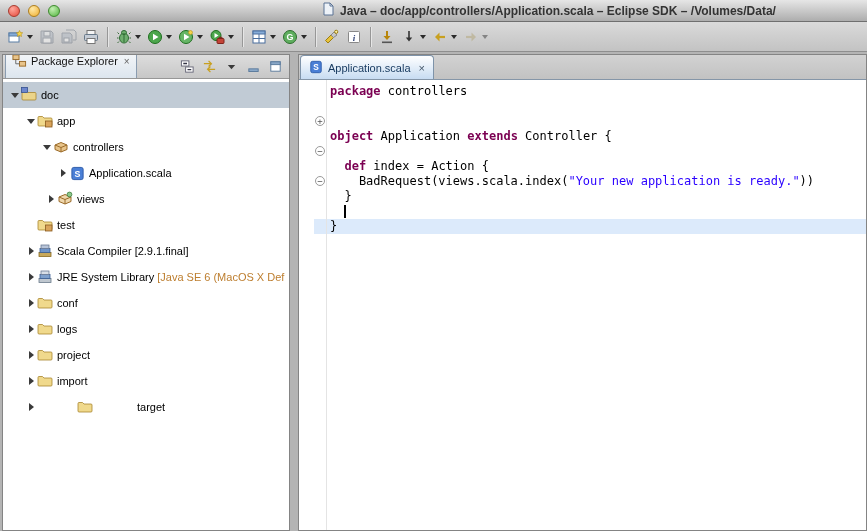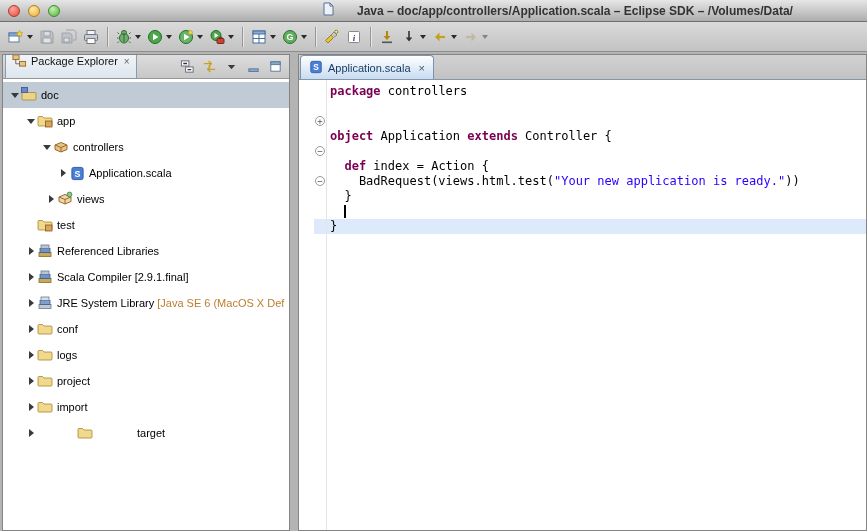--- a/index.html
+++ b/index.html
@@ -7,21 +7,21 @@
   body{font-family:"Liberation Sans",sans-serif;background:#BFBFBF;}
   .window{position:relative;width:867px;height:531px;background:#C6C6C6;display:flex;flex-direction:column;}
 
   
   .titlebar{height:22px;background:linear-gradient(#E6E6E6,#ADADAD);border-bottom:1px solid #6F6F6F;position:relative;flex:0 0 auto;}
   .traffic{position:absolute;left:8px;top:5px;display:flex;gap:8px;}
   .light{width:12px;height:12px;border-radius:50%;display:inline-block;}
   .light.red{background:radial-gradient(circle at 35% 30%,#FFA79C,#E4493B);border:1px solid #A83A2E;}
   .light.yellow{background:radial-gradient(circle at 35% 30%,#FFE9A8,#F0AE2E);border:1px solid #AE7E1E;}
   .light.green{background:radial-gradient(circle at 35% 30%,#C4F0B4,#52B43E);border:1px solid #3E8A2E;}
-  .titlewrap{position:absolute;left:322px;top:0;height:22px;display:flex;align-items:center;gap:22px;white-space:nowrap;overflow:hidden;right:0;}
+  .titlewrap{position:absolute;left:322px;top:0;height:22px;display:flex;align-items:center;gap:5px;white-space:nowrap;overflow:hidden;right:0;}
   .titletext{font-size:12px;font-weight:bold;color:#333;}
 
   
   .toolbar{height:30px;background:linear-gradient(#DADADA,#C3C3C3);border-bottom:1px solid #8E8E8E;display:flex;align-items:center;padding:0 5px;flex:0 0 auto;}
   .tbtn{height:24px;display:flex;align-items:center;padding:0 3px;border-radius:3px;cursor:default;}
   .tbtn svg{display:block;}
   .dd{width:0;height:0;border-left:3px solid transparent;border-right:3px solid transparent;border-top:4px solid #2A2A2A;margin-left:3px;}
   .tsep{width:1px;height:20px;background:#979797;box-shadow:1px 0 0 #E6E6E6;margin:0 5px;}
   .dim{opacity:.45;filter:grayscale(60%);}
 
@@ -358,33 +358,20 @@
           </div>
           <div class="trow" style="padding-left: 22px;">
             <span class="twisty"></span>
             <span class="ticon">
               <svg width="16" height="16" viewBox="0 0 16 16">
                 <path d="M1 4.5Q1 3.5 2 3.5H5.5L7 5h7q1 0 1 1v6q0 1-1 1H2q-1 0-1-1z" fill="#F0D98C" stroke="#A8852F" stroke-width="0.8"></path>
                 <rect x="8.5" y="8" width="6.5" height="6" fill="#D9A45B" stroke="#8A5A1E" stroke-width="0.8"></rect>
               </svg>
             </span>
             <span class="tlabel">test</span>
-          </div>
-          <div class="trow" style="padding-left: 22px;">
-            <span class="twisty">
-              <span class="tw-col"></span>
-            </span>
-            <span class="ticon">
-              <svg width="16" height="16" viewBox="0 0 16 16">
-                <rect x="2" y="9.5" width="12" height="4" fill="#C8A85A" stroke="#8A6A20" stroke-width="0.8"></rect>
-                <rect x="3" y="5.5" width="10" height="4" fill="#6E94C8" stroke="#3A5E94" stroke-width="0.8"></rect>
-                <rect x="4" y="2" width="8" height="3.5" fill="#B8C4D8" stroke="#6A7A94" stroke-width="0.8"></rect>
-              </svg>
-            </span>
-            <span class="tlabel">Referenced Libraries</span>
           </div>
           <div class="trow" style="padding-left: 22px;">
             <span class="twisty">
               <span class="tw-col"></span>
             </span>
             <span class="ticon">
               <svg width="16" height="16" viewBox="0 0 16 16">
                 <rect x="2" y="9.5" width="12" height="4" fill="#C8A85A" stroke="#8A6A20" stroke-width="0.8"></rect>
                 <rect x="3" y="5.5" width="10" height="4" fill="#6E94C8" stroke="#3A5E94" stroke-width="0.8"></rect>
                 <rect x="4" y="2" width="8" height="3.5" fill="#B8C4D8" stroke="#6A7A94" stroke-width="0.8"></rect>
@@ -485,21 +472,21 @@
             <div class="foldm" style="top: 66px;">−</div>
             <div class="foldm" style="top: 96px;">−</div>
           </div>
         <div class="code" id="code">
             <div class="cline"><span class="kw">package</span><span> controllers</span></div>
             <div class="cline"></div>
             <div class="cline"></div>
             <div class="cline"><span class="kw">object</span><span> Application </span><span class="kw">extends</span><span> Controller {</span></div>
             <div class="cline"></div>
             <div class="cline"><span>  </span><span class="kw">def</span><span> index = Action {</span></div>
-            <div class="cline"><span>    BadRequest(views.html.test(</span><span class="str">"Your new application is ready."</span><span>))</span></div>
+            <div class="cline"><span>    BadRequest(views.scala.index(</span><span class="str">"Your new application is ready."</span><span>))</span></div>
             <div class="cline"><span>  }</span></div>
             <div class="cline"><span>  </span><span class="caret"></span></div>
             <div class="cline"><span>}</span></div>
           </div>
       </div>
     </div>
 
   </div>
 </div>
 

